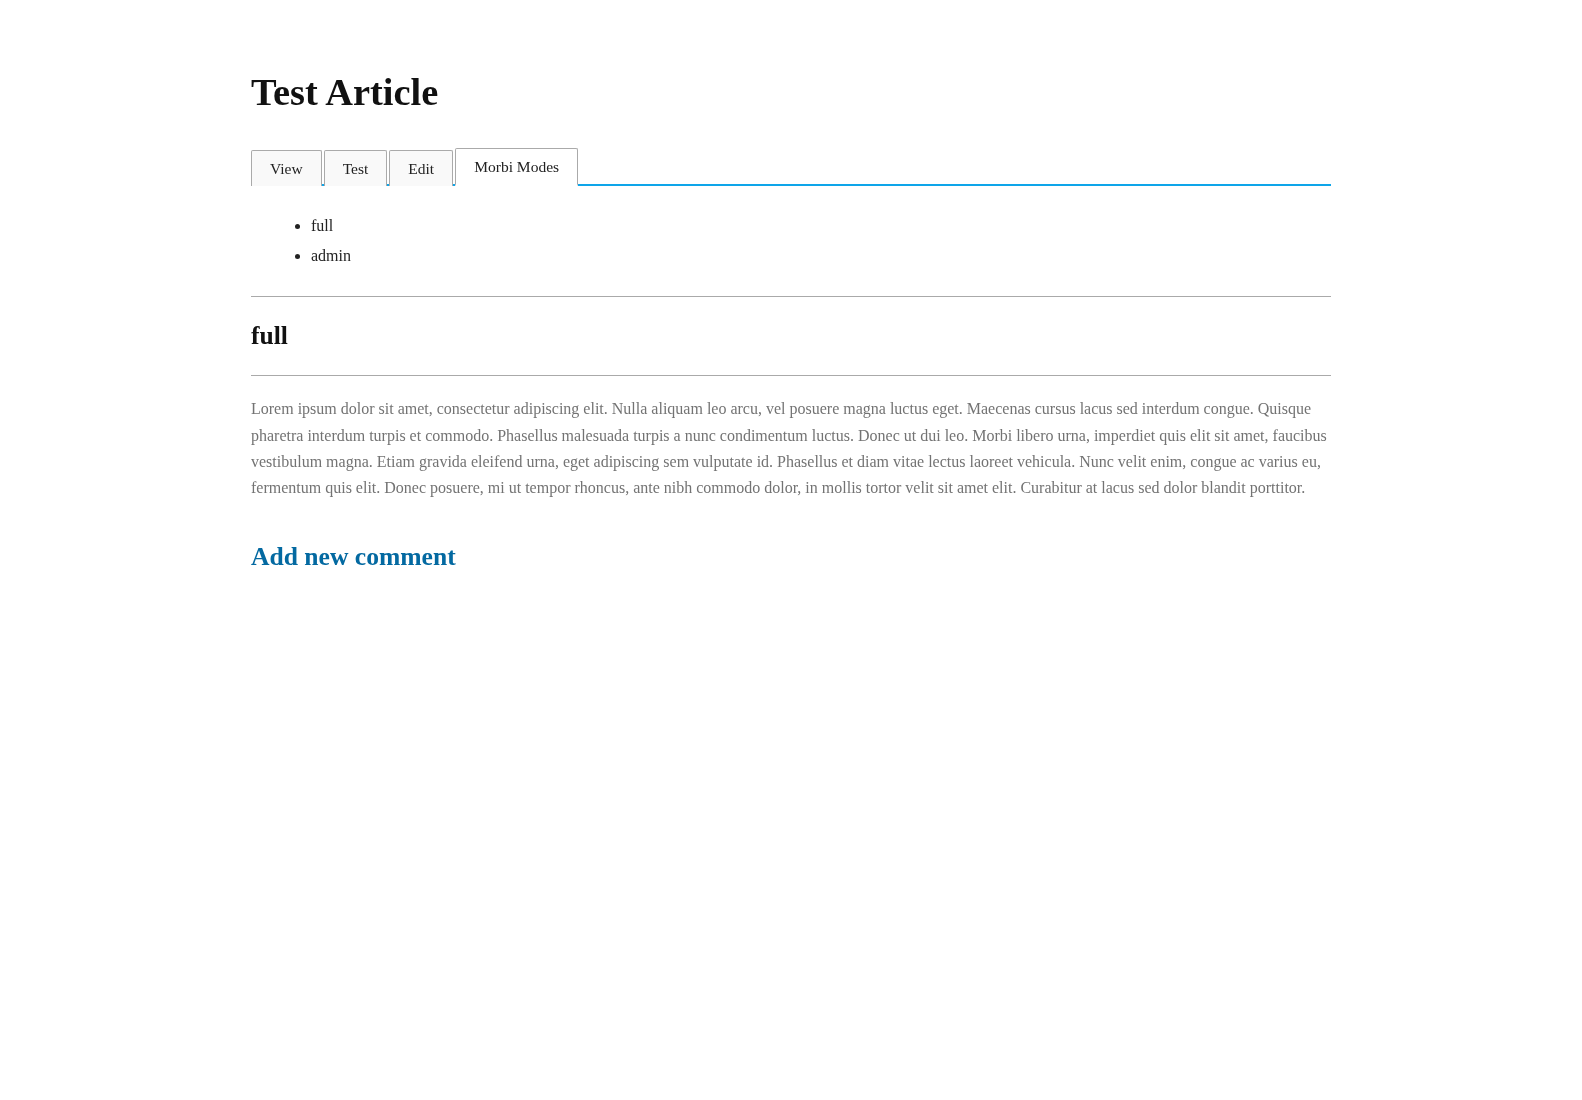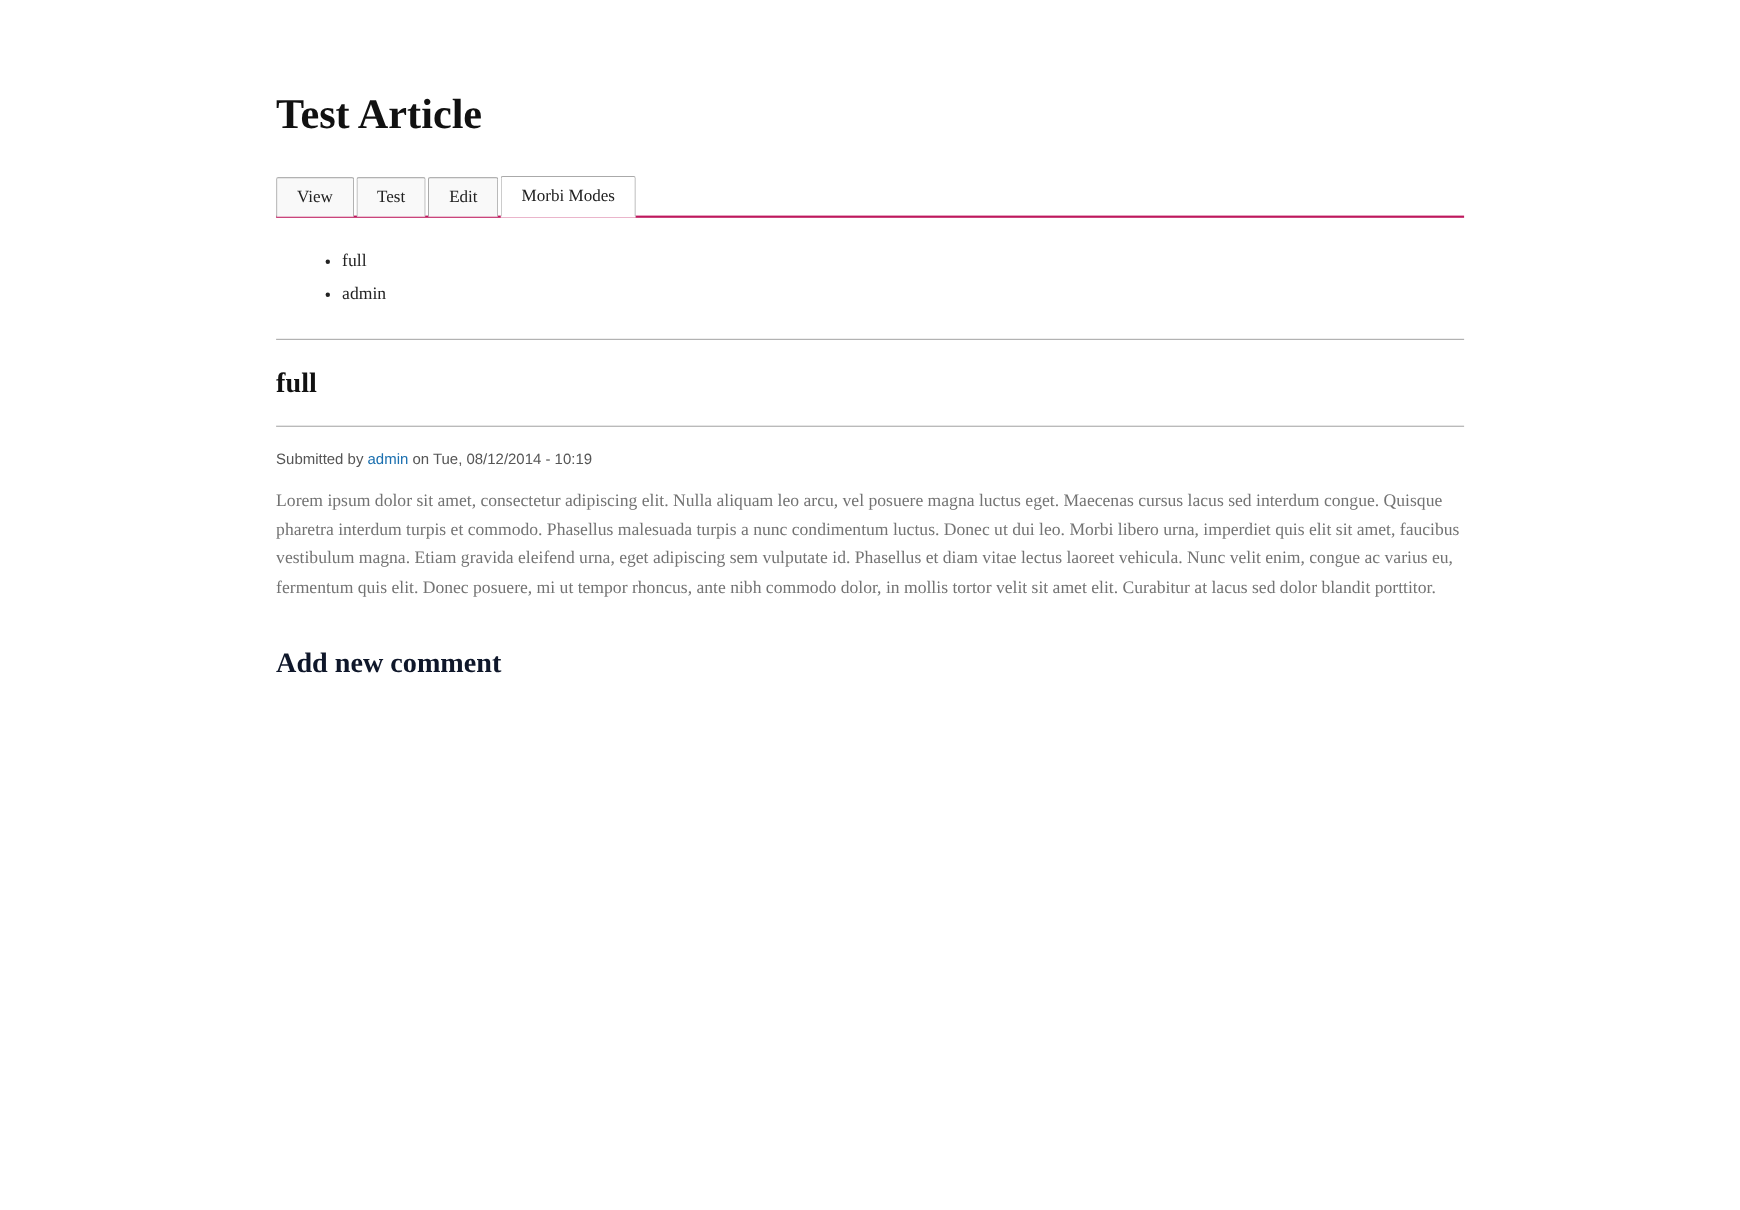--- a/index.html
+++ b/index.html
@@ -11,36 +11,36 @@
     body {
       background: #ffffff;
       font-family: Georgia, 'Times New Roman', serif;
       color: #222222;
       font-size: 16px;
       line-height: 1.5;
     }
 
     .page-wrapper {
       max-width: 1200px;
-      margin: 16px auto;
+      margin: 4px auto;
       padding: 60px 60px 40px 60px;
     }
 
     .page-title {
       font-size: 2.4em;
       font-weight: bold;
       margin-bottom: 24px;
       font-family: Georgia, serif;
       color: #111;
     }
 
     .tabs-bar {
       display: flex;
-      align-items: center;
-      border-bottom: 2px solid #be185d;
+      align-items: flex-end;
+      border-bottom: 2px solid #0ea5e9;
       margin-bottom: 28px;
     }
 
     .tab-item {
       padding: 6px 18px;
       border: 1px solid #aaa;
       border-bottom: none;
       background: #f9f9f9;
       cursor: pointer;
       font-family: Georgia, serif;
@@ -107,21 +107,21 @@
       line-height: 1.65;
       color: #737373;
       margin-bottom: 36px;
     }
 
     .comment-section-title {
       font-size: 1.6em;
       font-weight: bold;
       margin-bottom: 10px;
       font-family: Georgia, serif;
-      color: #0f172a;
+      color: #0369a1;
     }
 
     .comment-your-name {
       font-size: 0.95em;
       color: #555;
       font-family: Arial, sans-serif;
     }
 
     .comment-your-name a {
       color: #1a6faf;
@@ -150,22 +150,19 @@
       <a href="#">admin</a>
     </li>
   </ul>
 
   <hr class="divider">
 
   <h2 class="section-title">full</h2>
 
   <hr class="divider">
 
-  <div class="submitted-line">
-    <span>Submitted by </span><a href="#">admin</a><span> on Tue, 08/12/2014 - 10:19</span>
-  </div>
 
   <p class="article-body">Lorem ipsum dolor sit amet, consectetur adipiscing elit. Nulla aliquam leo arcu, vel posuere magna luctus eget. Maecenas cursus lacus sed interdum congue. Quisque pharetra interdum turpis et commodo. Phasellus malesuada turpis a nunc condimentum luctus. Donec ut dui leo. Morbi libero urna, imperdiet quis elit sit amet, faucibus vestibulum magna. Etiam gravida eleifend urna, eget adipiscing sem vulputate id. Phasellus et diam vitae lectus laoreet vehicula. Nunc velit enim, congue ac varius eu, fermentum quis elit. Donec posuere, mi ut tempor rhoncus, ante nibh commodo dolor, in mollis tortor velit sit amet elit. Curabitur at lacus sed dolor blandit porttitor.</p>
 
   <h2 class="comment-section-title">Add new comment</h2>
 
 
 </div>
 
 </body></html>

